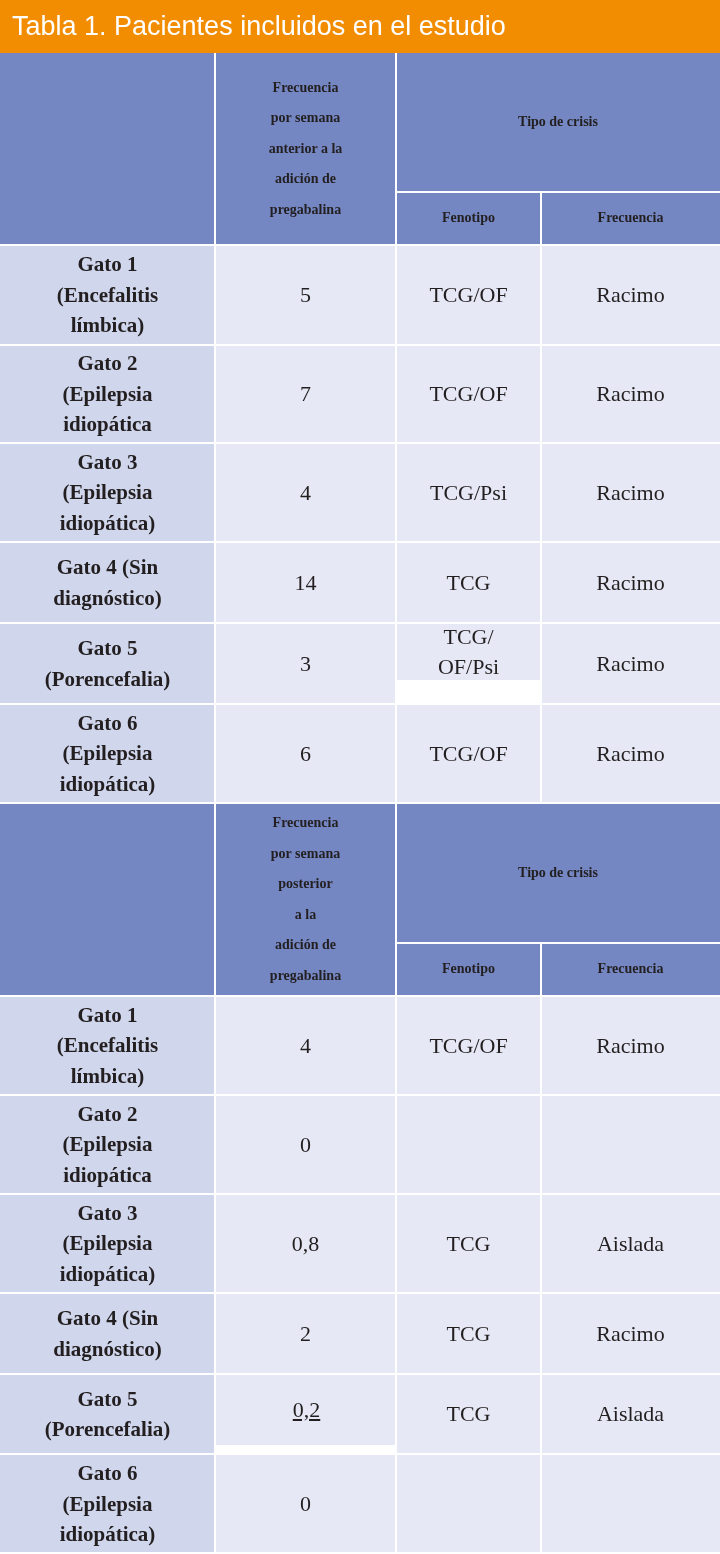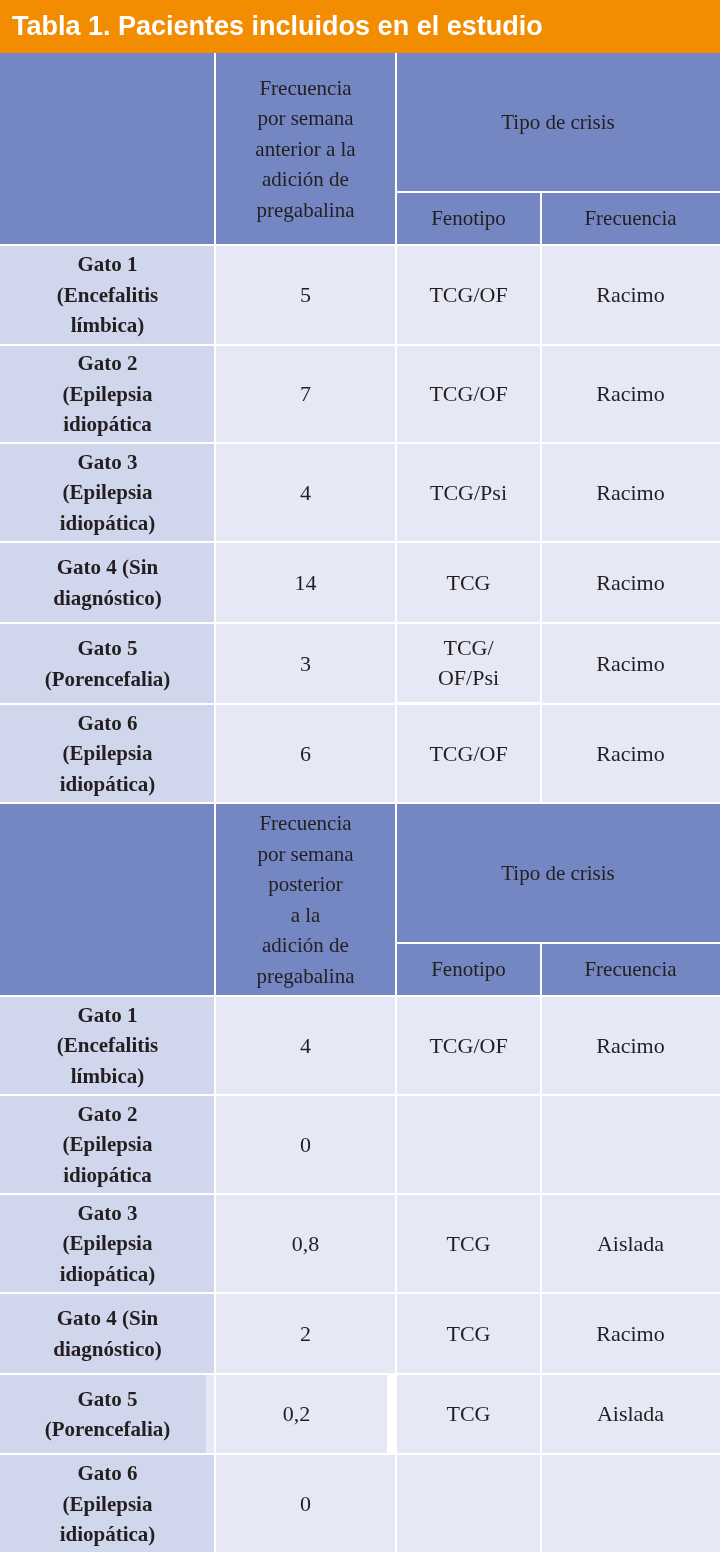--- a/index.html
+++ b/index.html
@@ -14,21 +14,21 @@
       overflow: hidden;
       font-family: "DejaVu Serif", "Liberation Serif", serif;
     }
     .title-bar {
       position: absolute;
       left: 0; top: 0;
       width: 720px; height: 53px;
       background: #F28C00;
       color: #ffffff;
       font-family: "Liberation Sans", "DejaVu Sans", sans-serif;
-      font-weight: bold;
+      font-weight: normal;
       font-size: 27px;
       line-height: 53px;
       padding-left: 12px;
       box-sizing: border-box;
       letter-spacing: 0px;
       white-space: nowrap;
     }
     .cell {
       position: absolute;
       box-sizing: border-box;
@@ -36,22 +36,22 @@
       align-items: center;
       justify-content: center;
       text-align: center;
       color: #231f20;
       font-family: "Liberation Serif", "DejaVu Serif", serif;
       white-space: pre-line;
       line-height: 30px;
     }
     .hdr {
       background: #7487C3;
-      font-weight: normal;
-      font-size: 21px;
+      font-weight: bold;
+      font-size: 14px;
       line-height: 30.5px;
     }
     .label {
       background: #D0D6EC;
       font-weight: bold;
       font-size: 21px;
       line-height: 30.5px;
     }
     .data {
       background: #E6E8F5;
@@ -108,21 +108,21 @@
     <div class="cell label" style="left:0;top:542px;width:215px;height:81px;">Gato 4 (Sin
 diagnóstico)</div>
     <div class="cell data" style="left:215px;top:542px;width:181px;height:81px;">14</div>
     <div class="cell data" style="left:396px;top:542px;width:145px;height:81px;">TCG</div>
     <div class="cell data" style="left:541px;top:542px;width:179px;height:81px;">Racimo</div>
   </div>
   <div>
     <div class="cell label" style="left:0;top:623px;width:215px;height:81px;">Gato 5
 (Porencefalia)</div>
     <div class="cell data" style="left:215px;top:623px;width:181px;height:81px;">3</div>
-    <div class="cell data" style="left:396px;top:623px;width:145px;height:79px;">TCG/
+    <div class="cell data" style="left:396px;top:623px;width:145px;height:57px;">TCG/
 OF/Psi</div>
     <div class="cell data" style="left:541px;top:623px;width:179px;height:81px;">Racimo</div>
   </div>
   <div>
     <div class="cell label" style="left:0;top:704px;width:215px;height:99px;">Gato 6
 (Epilepsia
 idiopática)</div>
     <div class="cell data" style="left:215px;top:704px;width:181px;height:99px;">6</div>
     <div class="cell data" style="left:396px;top:704px;width:145px;height:99px;">TCG/OF</div>
     <div class="cell data" style="left:541px;top:704px;width:179px;height:99px;">Racimo</div>
@@ -168,21 +168,21 @@
   <div>
     <div class="cell label" style="left:0;top:1293px;width:215px;height:81px;">Gato 4 (Sin
 diagnóstico)</div>
     <div class="cell data" style="left:215px;top:1293px;width:181px;height:81px;">2</div>
     <div class="cell data" style="left:396px;top:1293px;width:145px;height:81px;">TCG</div>
     <div class="cell data" style="left:541px;top:1293px;width:179px;height:81px;">Racimo</div>
   </div>
   <div>
     <div class="cell label" style="left:0;top:1374px;width:215px;height:80px;">Gato 5
 (Porencefalia)</div>
-    <div class="cell data" style="left:206px;top:1374px;width:181px;height:80px;">0,2</div>
+    <div class="cell data" style="left:216px;top:1374px;width:181px;height:71px;text-decoration:underline;">0,2</div>
     <div class="cell data" style="left:396px;top:1374px;width:145px;height:80px;">TCG</div>
     <div class="cell data" style="left:541px;top:1374px;width:179px;height:80px;">Aislada</div>
   </div>
   <div>
     <div class="cell label" style="left:0;top:1454px;width:215px;height:100px;">Gato 6
 (Epilepsia
 idiopática)</div>
     <div class="cell data" style="left:215px;top:1454px;width:181px;height:100px;">0</div>
     <div class="cell data" style="left:396px;top:1454px;width:145px;height:100px;"></div>
     <div class="cell data" style="left:541px;top:1454px;width:179px;height:100px;"></div>

